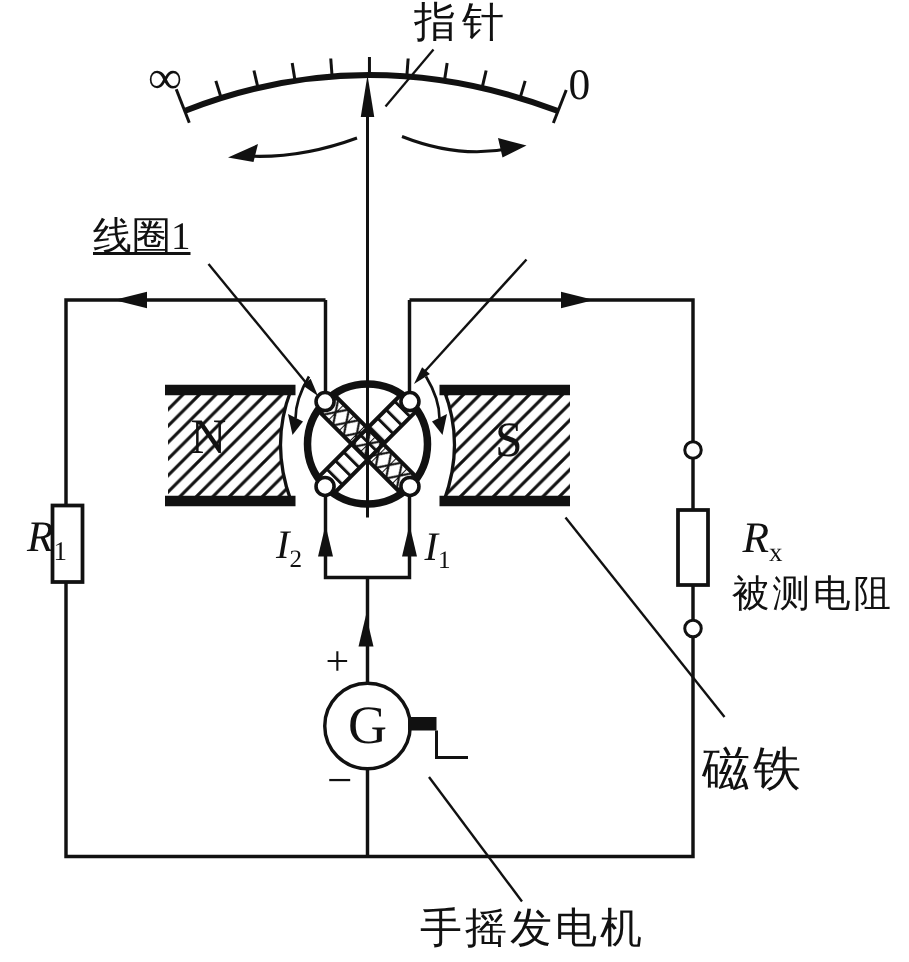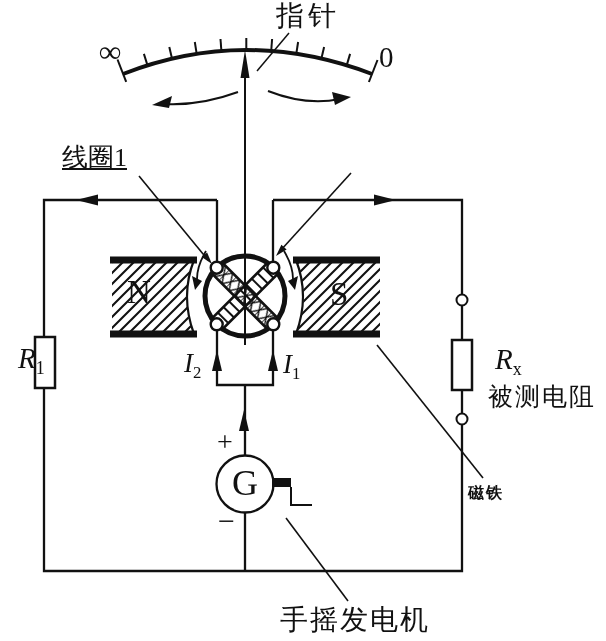--- a/index.html
+++ b/index.html
@@ -142,20 +142,20 @@
 
   <span class="lbl" style="left:2px;top:344px;font-size:29px;margin-left:16px;"><span class="math">R</span><span class="sub">1</span></span>
 
   <span class="lbl" style="left:495px;top:345px;font-size:29px;"><span class="math">R</span><span class="sub">x</span></span>
 
   <span class="lbl" style="left:184px;top:350px;font-size:27px;"><span class="math">I</span><span class="sub">2</span></span>
 
   <span class="lbl" style="left:283px;top:351px;font-size:27px;"><span class="math">I</span><span class="sub">1</span></span>
 
   <span class="lbl cjk" style="left:488px;top:384px;font-size:25px;letter-spacing:2px;text-align:center;">被测电阻</span>
-  <span class="lbl cjk" style="left:468px;top:485px;font-size:16px;letter-spacing:2px;font-weight:bold;">磁铁</span>
+  <span class="lbl cjk" style="left:468px;top:496px;font-size:32px;letter-spacing:2px;">磁铁</span>
 
   <span class="lbl" style="left:225px;top:465px;width:40px;text-align:center;font-size:36px;">G</span>
   <span class="lbl" style="left:217px;top:428px;font-size:28px;">+</span>
   <span class="lbl" style="left:218px;top:506px;font-size:30px;">−</span>
 
   <span class="lbl cjk" style="left:280px;top:606px;font-size:28px;letter-spacing:2px;">手摇发电机</span>
 </div>
 
 </body></html>

